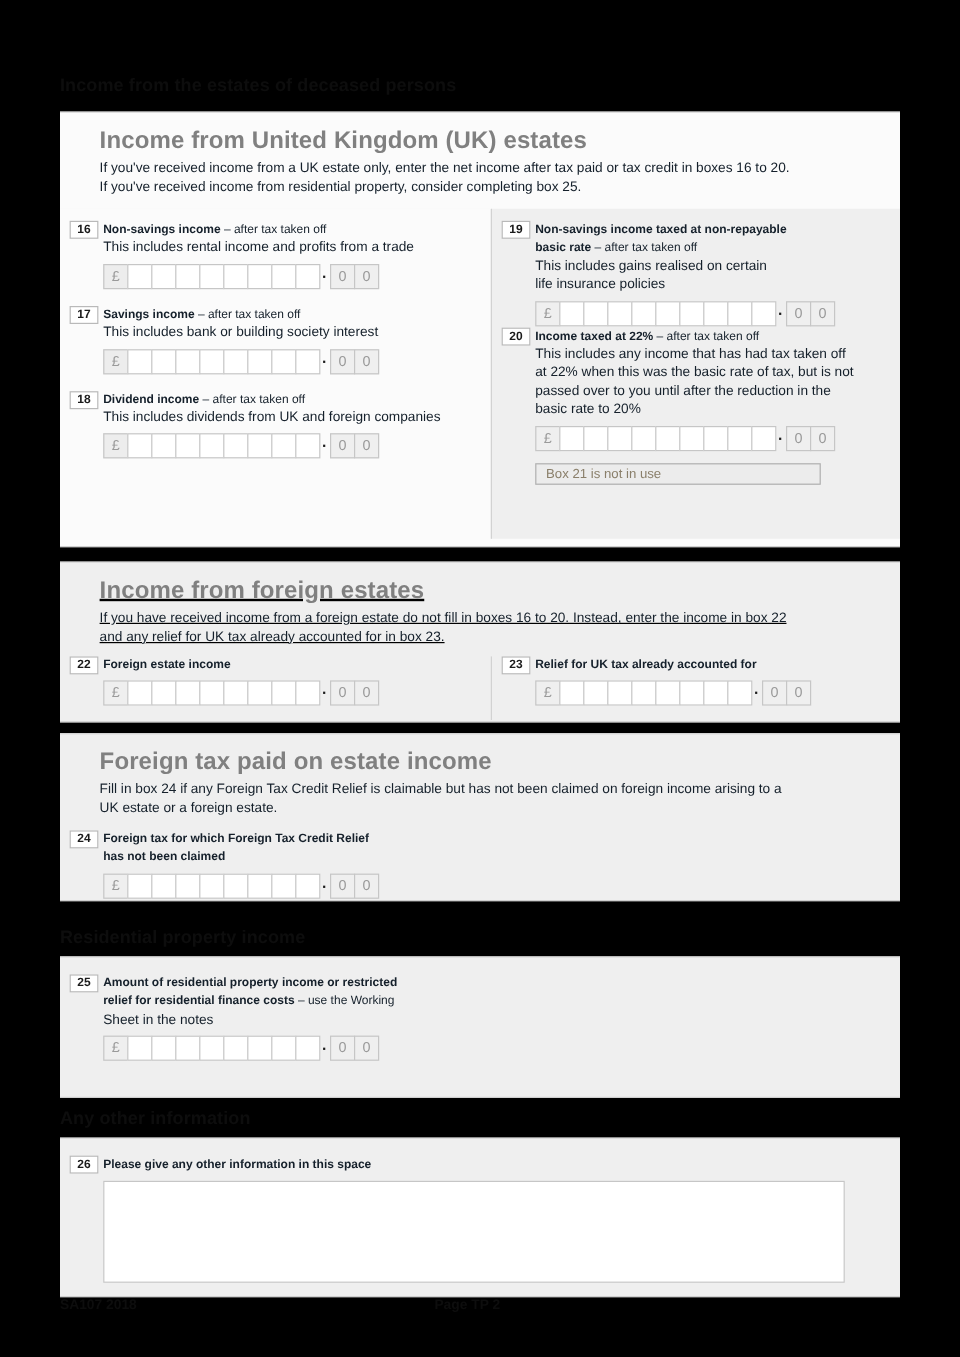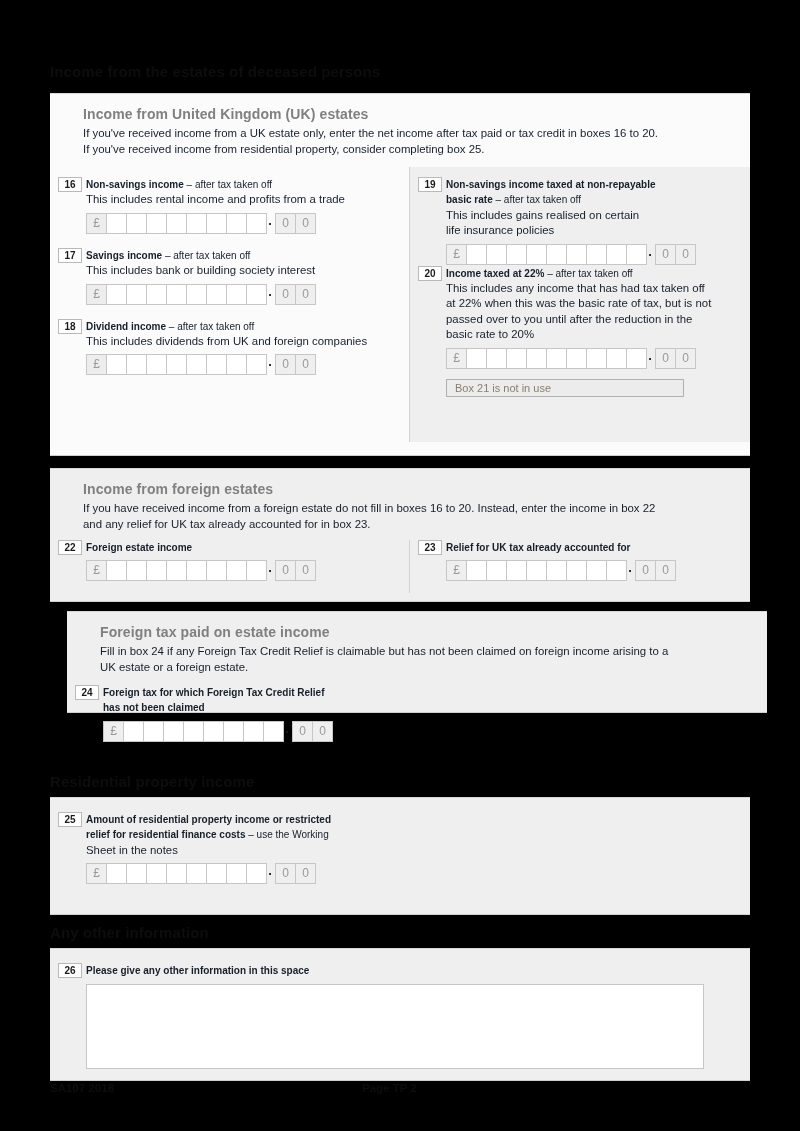--- a/index.html
+++ b/index.html
@@ -34,21 +34,21 @@
     left: 50px;
     width: 700px;
     background: #efefef;
     border-top: 1px solid #d7d7d7;
     border-bottom: 1px solid #cfcfcf;
   }
   .panel.white { background: #fbfbfb; }
 
   .panel-title {
     color: #808080;
-    font-size: 14px;
+    font-size: 20px;
     font-weight: bold;
     padding: 0;
     margin: 0;
     letter-spacing: .1px;
   }
   .panel-intro {
     color: #15202b;
     font-size: 11.4px;
     line-height: 15.5px;
     margin: 4px 0 0 0;
@@ -307,21 +307,21 @@
 
           <div class="notice">Box 21 is not in use</div>
         </div>
 
       </div>
     </div>
   </div>
 
   <div class="panel" style="top:468px; height:134px;">
 
-    <div style="padding:12px 16px 0 33px;">
+    <div style="padding:12px 16px 0 33px;text-decoration:underline;">
       <div class="panel-title">Income from foreign estates</div>
       <div class="panel-intro">
         <div>If you have received income from a foreign estate do not fill in boxes 16 to 20. Instead, enter the income in box 22</div>
         <div>and any relief for UK tax already accounted for in box 23.</div>
       </div>
     </div>
 
     <div class="cols" style="margin-top:8px; height:53px;">
       <div class="col-right" style="width:359px; border-left:none; background:transparent; padding-top:0;">
         <div class="field">
@@ -359,21 +359,21 @@
             <div class="cell"></div>
             <div class="dot">·</div>
             <div class="cell pence">0</div>
             <div class="cell pence">0</div>
           </div>
         </div>
       </div>
     </div>
   </div>
 
-  <div class="panel" style="top:611px; height:102px;margin-left:17px;">
+  <div class="panel" style="top:611px; height:140px;">
 
     <div style="padding:12px 16px 0 33px;">
       <div class="panel-title">Foreign tax paid on estate income</div>
       <div class="panel-intro">
         <div>Fill in box 24 if any Foreign Tax Credit Relief is claimable but has not been claimed on foreign income arising to a</div>
         <div>UK estate or a foreign estate.</div>
       </div>
     </div>
 
     <div style="margin-top:10px;">

